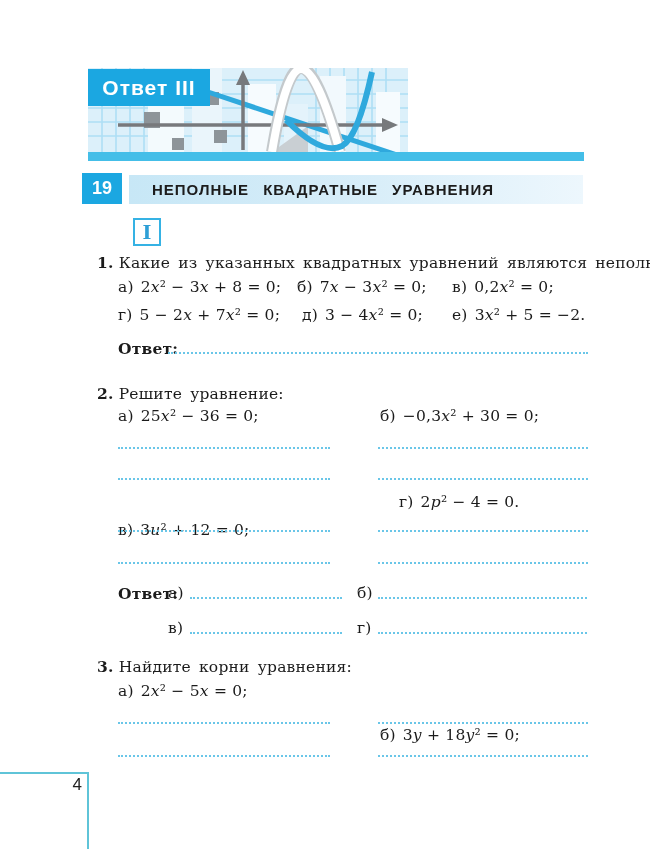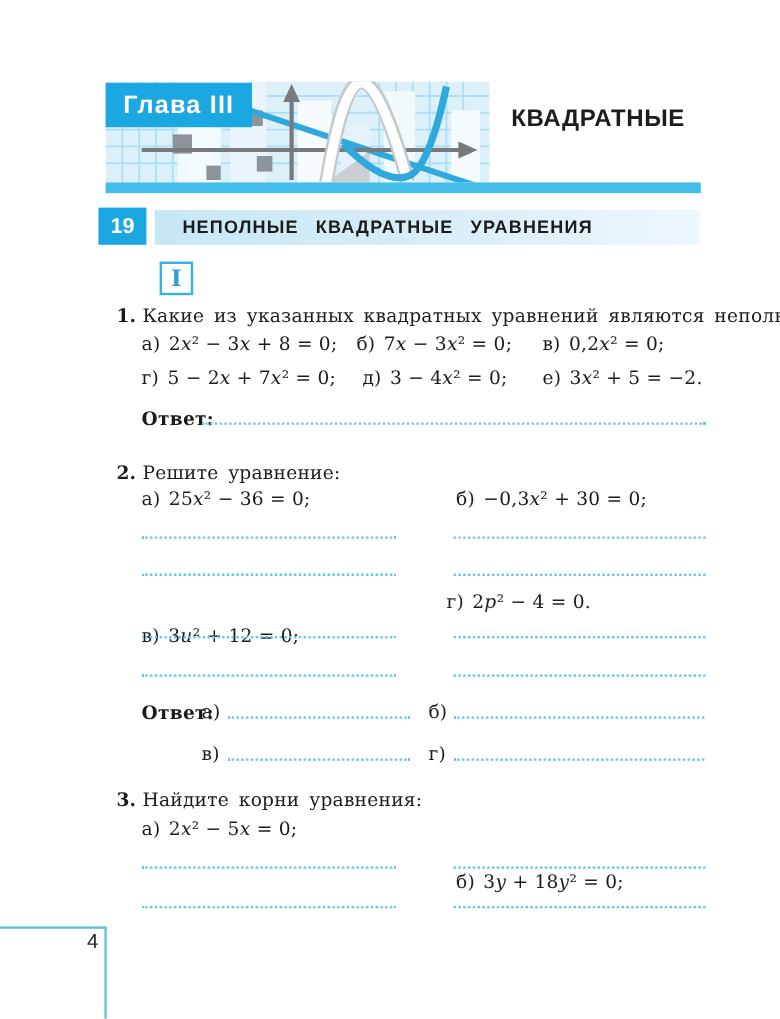--- a/index.html
+++ b/index.html
@@ -99,23 +99,22 @@
   <polygon points="184,84 220,58 220,84" fill="#C9CFD3"></polygon>
   <line x1="108" y1="20" x2="318" y2="90" stroke="#2FA9DD" stroke-width="5"></line>
   <line x1="30" y1="57" x2="296" y2="57" stroke="#77797C" stroke-width="3.5"></line>
   <polygon points="294,50 310,57 294,64" fill="#77797C"></polygon>
   <line x1="155" y1="82" x2="155" y2="14" stroke="#77797C" stroke-width="3.5"></line>
   <polygon points="148,17 155,2 162,17" fill="#77797C"></polygon>
   <path d="M 184 84 Q 198 0 213 0 Q 229 0 252 84" fill="none" stroke="#C4C9CC" stroke-width="12"></path>
   <path d="M 184 84 Q 198 1 213 1 Q 229 1 252 84" fill="none" stroke="#FFFFFF" stroke-width="8"></path>
   <path d="M 198 52 Q 234 88 254 78 Q 270 69 284 4" fill="none" stroke="#2FA9DD" stroke-width="6"></path>
 </svg>
-<div class="abs chapter-label sans">Глава III</div>
+<div class="abs chapter-label sans">Ответ III</div>
 <div class="abs banner-title sans">
-  <div>КВАДРАТНЫЕ</div>
 </div>
 <div class="abs banner-strip"></div>
 
 <div class="abs section-badge sans">19</div>
 <div class="abs section-bar"></div>
 <div class="abs section-title sans">НЕПОЛНЫЕ КВАДРАТНЫЕ УРАВНЕНИЯ</div>
 
 <div class="abs level-box">I</div>
 
 <div class="abs trow" style="left:97px;top:253px;">
@@ -157,21 +156,21 @@
   <span class="eq-label">б)</span><span class="eq">−0,3<i>x</i>² + 30 = 0;</span>
 </div>
 <div class="abs dots" style="left:118px;top:432px;width:212px;height:15px;"></div>
 <div class="abs dots" style="left:378px;top:432px;width:210px;height:15px;"></div>
 <div class="abs dots" style="left:118px;top:463px;width:212px;height:15px;"></div>
 <div class="abs dots" style="left:378px;top:463px;width:210px;height:15px;"></div>
 
 <div class="abs trow" style="left:118px;top:521px;text-align:right;">
   <span class="eq-label">в)</span><span class="eq">3<i>u</i>² + 12 = 0;</span>
 </div>
-<div class="abs trow" style="left:372px;top:493px;">
+<div class="abs trow" style="left:399px;top:493px;">
   <span class="eq-label">г)</span><span class="eq">2<i>p</i>² − 4 = 0.</span>
 </div>
 <div class="abs dots" style="left:118px;top:515px;width:212px;height:15px;"></div>
 <div class="abs dots" style="left:378px;top:515px;width:210px;height:15px;"></div>
 <div class="abs dots" style="left:118px;top:547px;width:212px;height:15px;"></div>
 <div class="abs dots" style="left:378px;top:547px;width:210px;height:15px;"></div>
 
 <div class="abs trow answer-word" style="left:118px;top:584px;">Ответ:</div>
 <div class="abs trow" style="left:168px;top:584px;">а)</div>
 <div class="abs dots" style="left:190px;top:584px;width:152px;height:13px;"></div>

